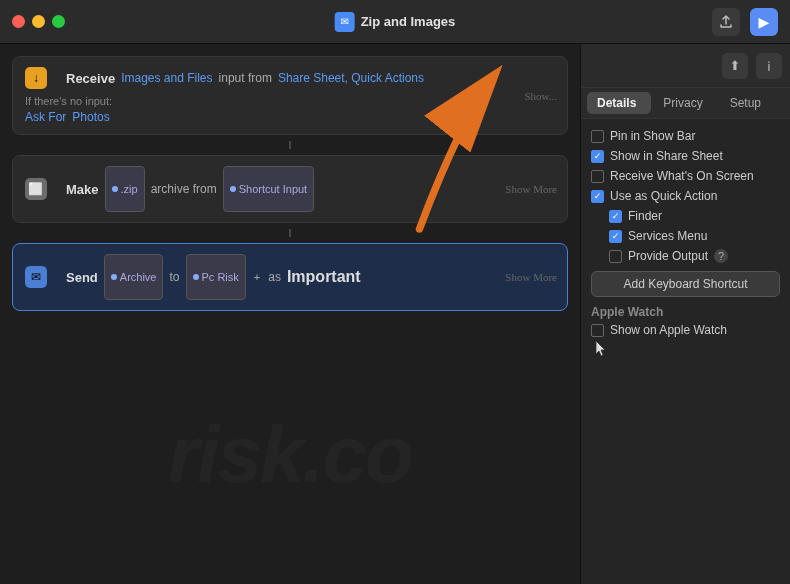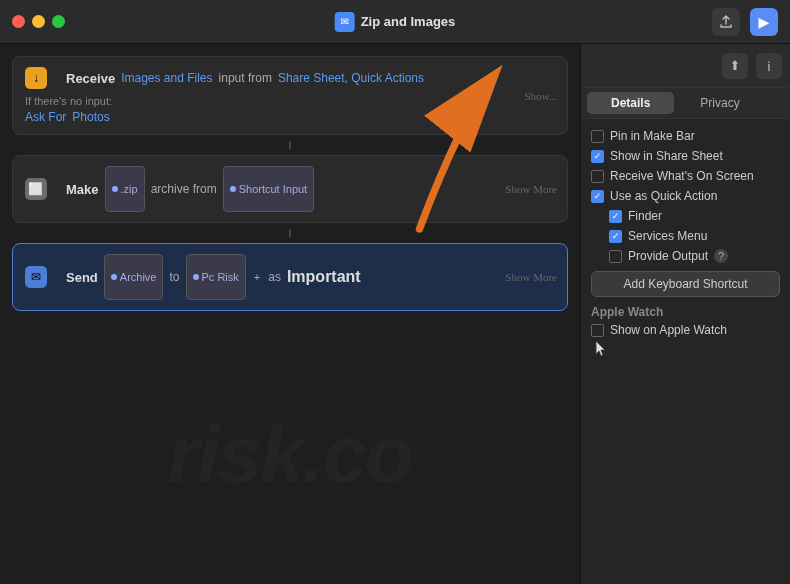--- a/index.html
+++ b/index.html
@@ -267,21 +267,21 @@
     .tabs {
       display: flex;
       background: #2b2b2b;
       padding: 4px 6px;
       gap: 2px;
       border-bottom: 1px solid #333;
     }
     .tab {
       flex: 1;
       text-align: left;
-      padding: 4px 24px;
+      padding: 4px 10px;
       font-size: 12px;
       color: #aaa;
       border-radius: 5px;
       cursor: pointer;
     }
     .tab.active {
       background: #4a4a4a;
       color: #eee;
       font-weight: 600;
     }
@@ -507,21 +507,21 @@
     <div class="tabs">
       <div class="tab active">Details</div>
       <div class="tab">Privacy</div>
       <div class="tab">Setup</div>
     </div>
 
     <div class="settings-area">
 
       <div class="setting-row">
         <div class="checkbox-wrap unchecked"></div>
-        <span class="setting-label">Pin in Make Bar</span>
+        <span class="setting-label">Pin in Show Bar</span>
       </div>
 
       <div class="setting-row">
         <div class="checkbox-wrap checked"></div>
         <span class="setting-label">Show in Share Sheet</span>
       </div>
 
       <div class="setting-row">
         <div class="checkbox-wrap unchecked"></div>
         <span class="setting-label">Receive What's On Screen</span>

